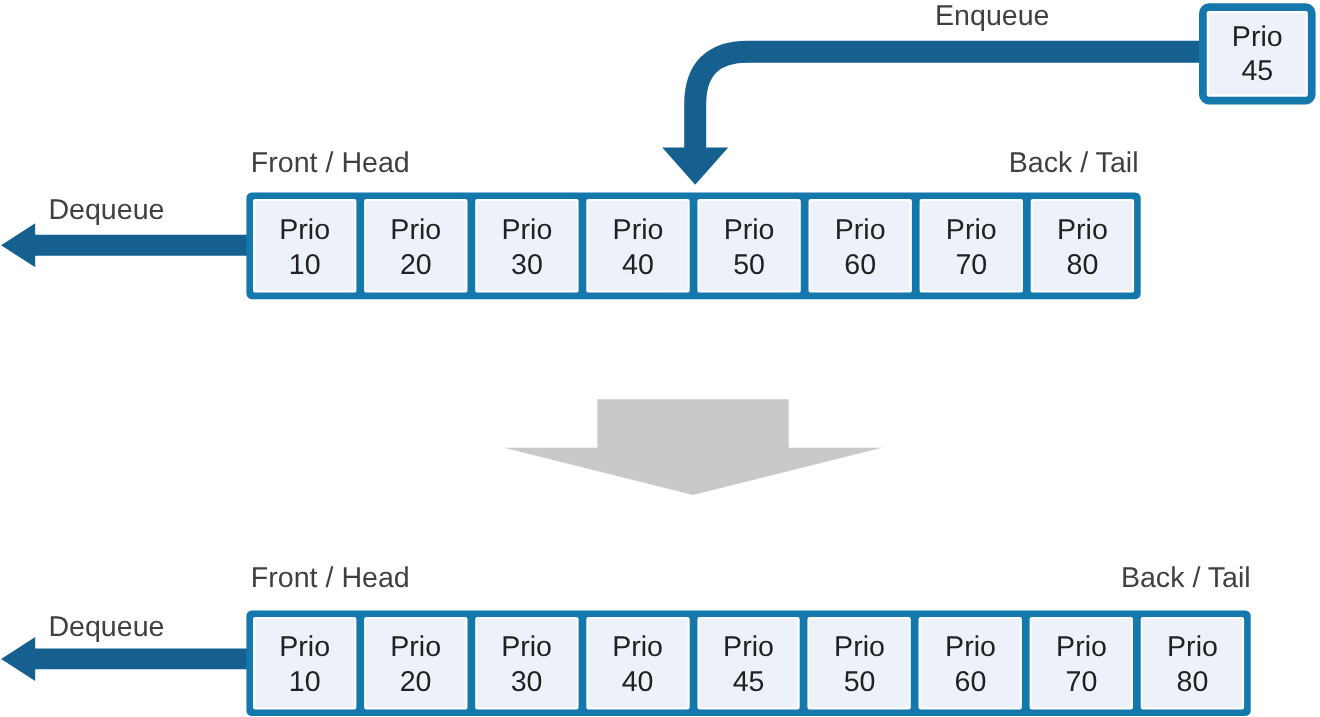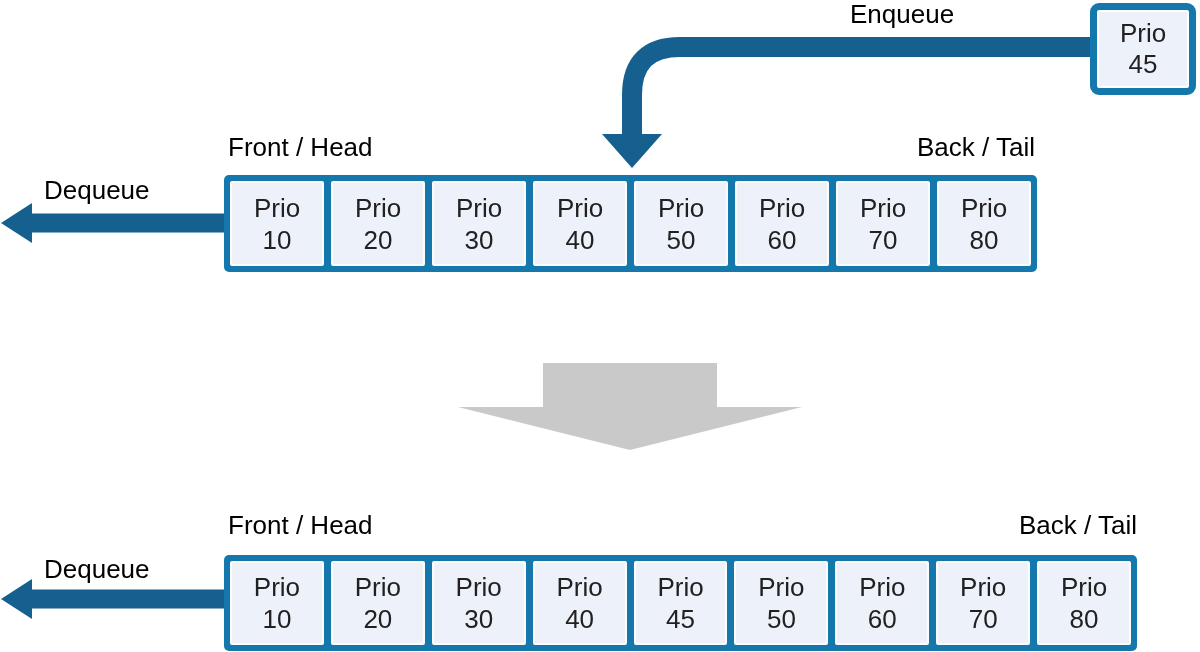--- a/index.html
+++ b/index.html
@@ -9,21 +9,21 @@
     height: 652px;
     background: #ffffff;
     font-family: "Liberation Sans", sans-serif;
     color: #212121;
     overflow: hidden;
   }
   .abs { position: absolute; }
   .label {
     font-size: 26px;
     line-height: 28px;
-    color: #000000;
+    color: #404040;
     white-space: nowrap;
   }
   svg.arrow-layer {
     position: absolute;
     left: 0; top: 0;
     width: 1200px; height: 652px;
     z-index: 1;
     pointer-events: none;
   }
   .queue {

